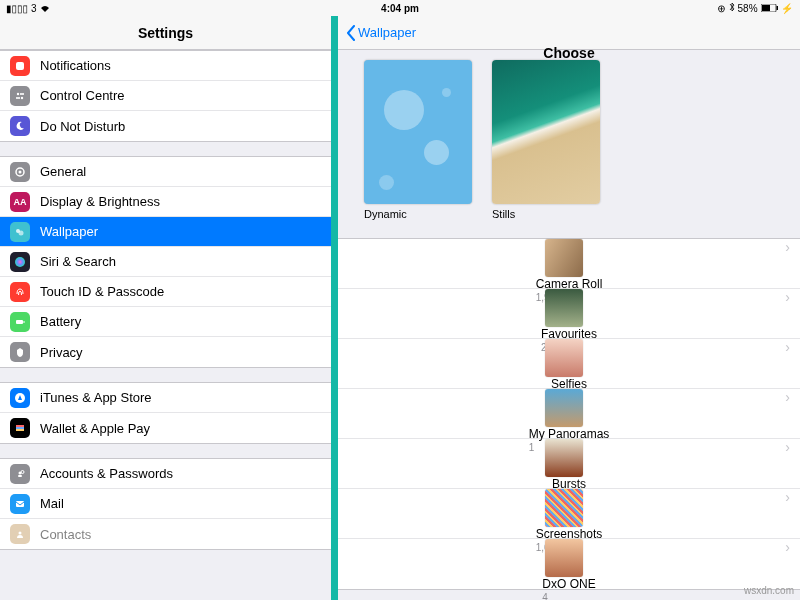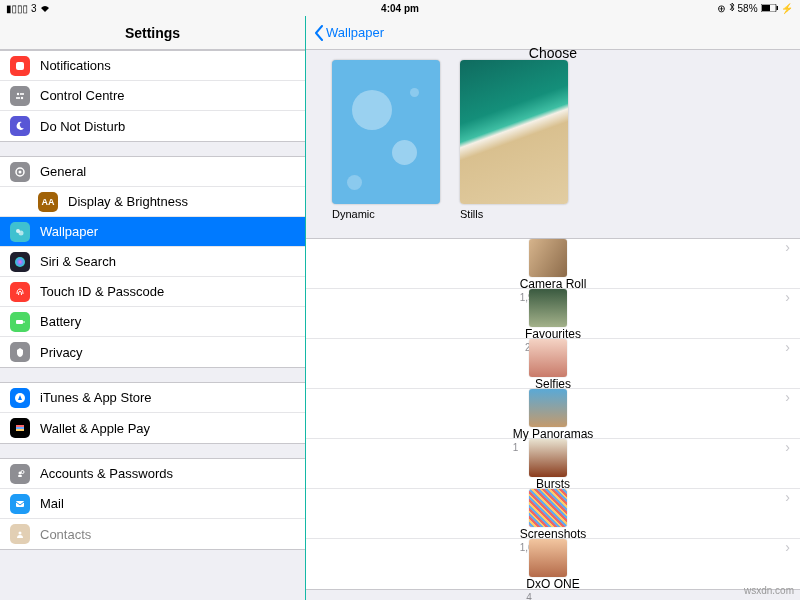--- a/index.html
+++ b/index.html
@@ -2,35 +2,35 @@
 <html><head>
 <meta charset="utf-8">
 <style>
   * { box-sizing: border-box; margin: 0; padding: 0; font-family: -apple-system, "Helvetica Neue", Arial, sans-serif; }
   body { width: 800px; height: 600px; overflow: hidden; background: #efeff4; font-size: 13px; color: #000; }
   .statusbar { height: 16px; display: flex; align-items: center; justify-content: space-between; padding: 0 6px; font-size: 10px; background: #f7f7f7; }
   .statusbar .left, .statusbar .right { display: flex; align-items: center; gap: 3px; }
   .statusbar .center { position: absolute; left: 50%; transform: translateX(-50%); font-weight: 600; }
   .sb-ico { display:inline-block; }
   .container { display: flex; height: calc(600px - 16px); }
-  .sidebar { width: 306px; background: #efeff4; border-right: 1px solid #14b8a6; display: flex; flex-direction: column; }
+  .sidebar { width: 338px; background: #efeff4; border-right: 7px solid #14b8a6; display: flex; flex-direction: column; }
   .sidebar-header { height: 34px; display: flex; align-items: center; justify-content: center; font-weight: 600; background: #f7f7f7; border-bottom: 1px solid #c8c7cc; font-size: 14px;}
   .group { margin-top: 14px; background: #fff; border-top: 1px solid #c8c7cc; border-bottom: 1px solid #c8c7cc; }
   .group:first-of-type { margin-top: 0; }
   .row { display: flex; align-items: center; height: 30px; padding: 2px 10px; border-bottom: 1px solid #e5e5e8; position: relative; }
   .row:last-child { border-bottom: none; }
   .row.selected { background: #007aff; color: #fff; }
   .row.selected .ico-wrap { background: #fff; }
   .ico-wrap { width: 20px; height: 20px; border-radius: 5px; margin-right: 10px; display: flex; align-items: center; justify-content: center; color: #fff; font-size: 11px; flex-shrink: 0;}
   .chev { position: absolute; right: 10px; color: #c7c7cc; font-size: 14px; }
   .detail { flex: 1; background: #efeff4; display: flex; flex-direction: column; }
   .detail-header { height: 34px; display: flex; align-items: center; justify-content: center; background: #f7f7f7; border-bottom: 1px solid #c8c7cc; position: relative; font-size: 14px;}
   .back { position: absolute; left: 8px; color: #007aff; display: flex; align-items: center; font-size: 13px; gap: 2px; }
   .back svg { width: 10px; height: 16px; }
-  .detail-title { font-weight: 400; margin-top: 41px; }
+  .detail-title { font-weight: 700; margin-top: 41px; }
   .detail-body { flex: 1; overflow-y: auto; padding: 10px 14px; }
   .wallpaper-row { display: flex; gap: 20px; }
   .wp-item { width: 108px; padding-left: 12px; }
   .wp-thumb { width: 108px; height: 144px; border-radius: 4px; background: #65b8e8; position: relative; overflow: hidden; box-shadow: 0 0 2px rgba(0,0,0,0.3);}
   .wp-label { margin-top: 4px; font-size: 11px; }
   .dynamic::before, .dynamic::after { content:''; position:absolute; border-radius:50%; background: rgba(255,255,255,0.35);}
   .dynamic::before { width:40px;height:40px;left:20px;top:30px;}
   .dynamic::after { width:25px;height:25px;left:60px;top:80px; box-shadow: -50px 30px 0 -5px rgba(255,255,255,0.25), 10px -60px 0 -8px rgba(255,255,255,0.25);}
   .stills { background: linear-gradient(160deg, #0f6b5f 0%, #148f7a 35%, #3fbfa4 45%, #f5f0e6 48%, #d9c08f 55%, #e2cda2 100%);}
   .albums { margin-top: 18px; background: #fff; border-top: 1px solid #c8c7cc; border-bottom: 1px solid #c8c7cc; margin-left: -14px; margin-right: -14px; }
@@ -113,21 +113,21 @@
           <div class="row">
             <div class="ico-wrap" style="background: rgb(142, 142, 147);">
               <svg width="12" height="12" viewBox="0 0 12 12">
                 <circle cx="6" cy="6" r="4" fill="none" stroke="#fff" stroke-width="1.5"></circle>
                 <circle cx="6" cy="6" r="1.5" fill="#fff"></circle>
               </svg>
             </div>
             <span>General</span>
           </div>
           <div class="row">
-            <div class="ico-wrap" style="background: #a16207; margin-left: 28px;">
+            <div class="ico-wrap" style="background: #be185d;">
               <span style="color:#fff;font-size:9px;font-weight:bold">AA</span>
             </div>
             <span>Display &amp; Brightness</span>
           </div>
           <div class="row selected">
             <div class="ico-wrap" style="background: rgb(63, 193, 208);">
               <svg width="12" height="12" viewBox="0 0 12 12">
                 <circle cx="4" cy="5" r="2" fill="#fff" opacity="0.8"></circle>
                 <circle cx="7" cy="7" r="2.5" fill="#fff" opacity="0.6"></circle>
               </svg>

